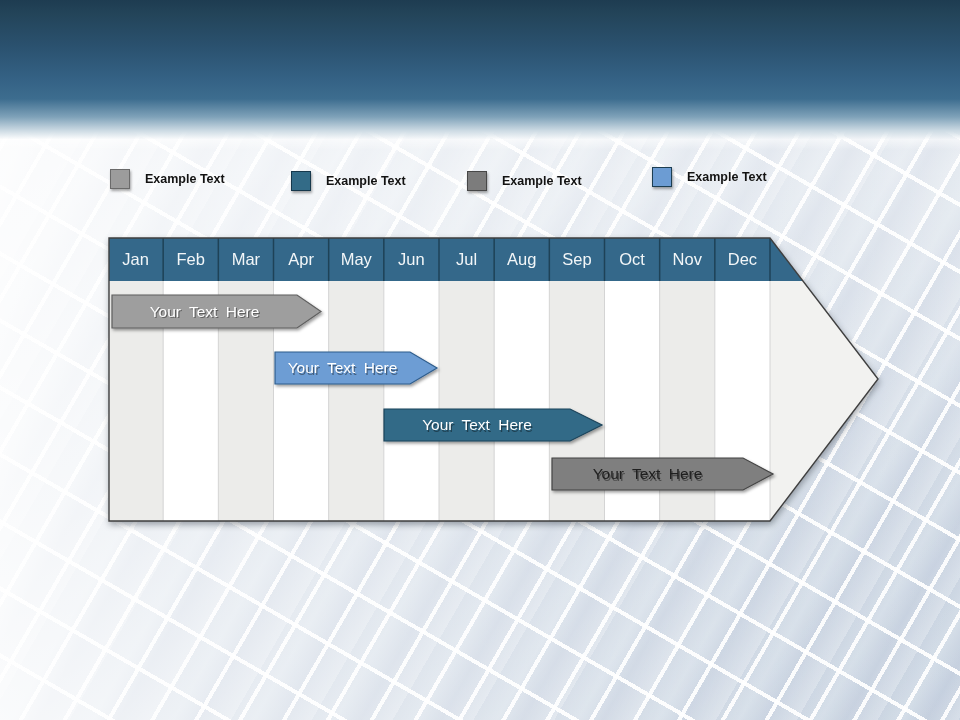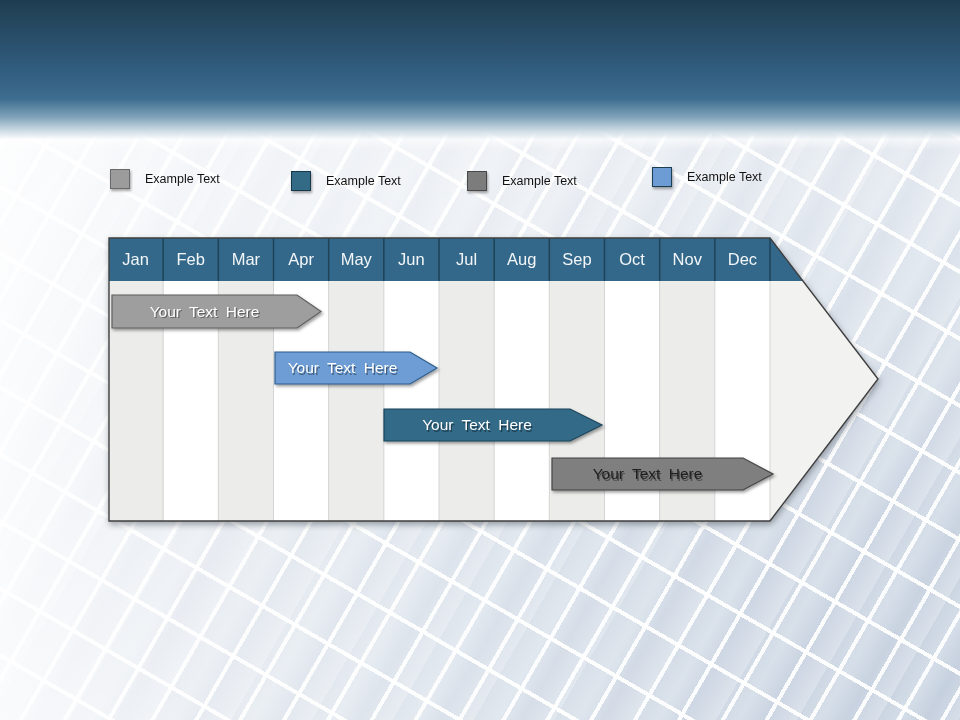--- a/index.html
+++ b/index.html
@@ -41,21 +41,21 @@
   .legend-item{position:absolute; display:flex; align-items:center; gap:15px;}
   .legend-item:nth-of-type(1){left:110px; top:169px;}
   .legend-item:nth-of-type(2){left:291px; top:171px;}
   .legend-item:nth-of-type(3){left:467px; top:171px;}
   .legend-item:nth-of-type(4){left:652px; top:167px;}
   .swatch{
     width:20px; height:20px; border:1.5px solid #555; box-sizing:border-box;
     box-shadow:1px 1.5px 2.5px rgba(0,0,0,.35); flex:0 0 auto;
   }
   .legend-label{
-    font-size:12.5px; font-weight:400; color:#121212; white-space:nowrap;
+    font-size:12.5px; font-weight:700; color:#121212; white-space:nowrap;
     text-shadow:0 0 1px rgba(255,255,255,.6);
   }
   
   .timeline{position:absolute; left:108px; top:237px; width:772px; height:203px;}
   .timeline svg{filter:drop-shadow(1px 3px 3px rgba(55,65,75,.45));}
   .month-text{font-family:"Liberation Sans",sans-serif;}
 </style>
 </head>
 <body>
 

